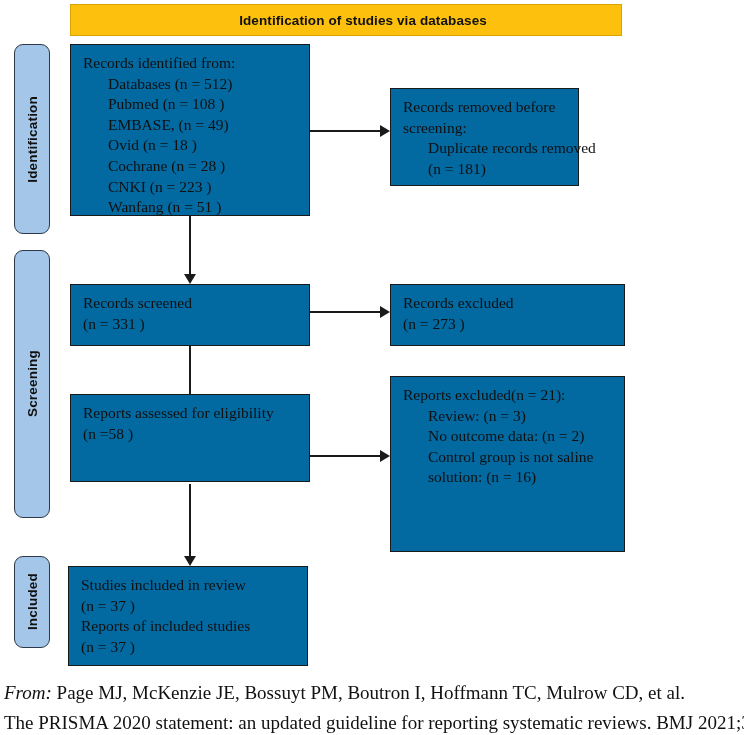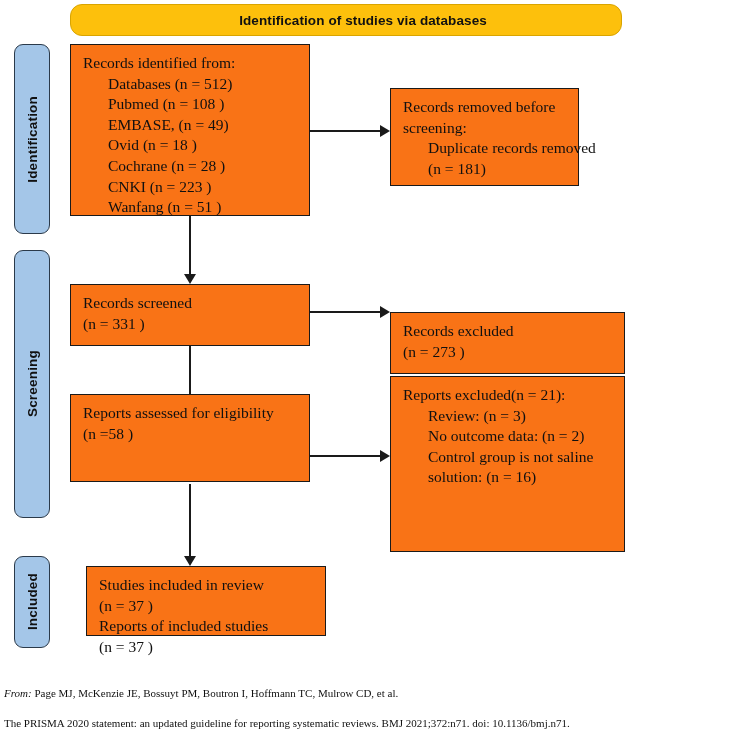--- a/index.html
+++ b/index.html
@@ -22,21 +22,21 @@
     width: 744px;
     height: 735px;
   }
 
   
   .stage-banner {
     position: absolute;
     box-sizing: border-box;
     background: #FDC00C;
     border: 1px solid #D9A400;
-    border-radius: 12px;
+    border-radius: 0;
     font-family: "Liberation Sans", "DejaVu Sans", sans-serif;
     font-weight: bold;
     font-size: 13.5px;
     color: #111111;
     display: flex;
     align-items: center;
     justify-content: center;
     letter-spacing: 0.1px;
     padding-left: 34px;
   }
@@ -60,21 +60,21 @@
     writing-mode: vertical-rl;
     transform: rotate(180deg);
     white-space: nowrap;
     letter-spacing: 0.2px;
   }
 
   
   .flow-box {
     position: absolute;
     box-sizing: border-box;
-    background: #f97316;
+    background: #0369a1;
     border: 1.8px solid #1a1a1a;
     padding: 8px 0 0 12px;
   }
   .flow-box .line {
     font-size: 15.5px;
     line-height: 20.6px;
     white-space: pre;
   }
   .flow-box .line.indent-1 { padding-left: 25px; }
 
@@ -98,21 +98,21 @@
   }
   .arrowhead.right {
     border-top: 6.5px solid transparent;
     border-bottom: 6.5px solid transparent;
     border-left: 10px solid #1a1a1a;
   }
 
   
   .footer-line {
     position: absolute;
-    font-size: 11px;
+    font-size: 19px;
     line-height: 18px;
     color: #111111;
     white-space: nowrap;
   }
   .footer-line .from-label {
     font-style: italic;
   }
 </style>
 </head>
 <body>
@@ -155,21 +155,21 @@
   <div class="arrowhead right" style="left:380px; top:124.5px;"></div>
 
   <div class="conn conn-v" style="left:189px; top:216px; height:60px;"></div>
   <div class="arrowhead down" style="left:183.5px; top:274px;"></div>
 
   <div class="flow-box" style="left:70px; top:284px; width:240px; height:62px;">
     <div class="line">Records screened</div>
     <div class="line">(n = 331 )</div>
   </div>
 
-  <div class="flow-box" style="left:390px; top:284px; width:235px; height:62px;margin-top:28px;">
+  <div class="flow-box" style="left:390px; top:284px; width:235px; height:62px;">
     <div class="line">Records excluded</div>
     <div class="line">(n = 273 )</div>
   </div>
 
   <div class="conn conn-h" style="left:310px; top:311px; width:70px;"></div>
   <div class="arrowhead right" style="left:380px; top:305.5px;"></div>
 
   <div class="conn conn-v" style="left:189px; top:346px; height:62px;"></div>
   <div class="arrowhead down" style="left:183.5px; top:406px;"></div>
 
@@ -185,21 +185,21 @@
     <div class="line indent-1">Control group is not saline</div>
     <div class="line indent-1">solution: (n = 16)</div>
   </div>
 
   <div class="conn conn-h" style="left:310px; top:455px; width:70px;"></div>
   <div class="arrowhead right" style="left:380px; top:449.5px;"></div>
 
   <div class="conn conn-v" style="left:189px; top:484px; height:74px;"></div>
   <div class="arrowhead down" style="left:183.5px; top:556px;"></div>
 
-  <div class="flow-box" style="left:86px; top:566px; width:240px; height:70px;">
+  <div class="flow-box" style="left:68px; top:566px; width:240px; height:100px;">
     <div class="line">Studies included in review</div>
     <div class="line">(n = 37 )</div>
     <div class="line">Reports of included studies</div>
     <div class="line">(n = 37 )</div>
   </div>
 
   <div class="footer-line" style="left:4px; top:684px;">
     <span class="from-label">From:</span>
     <span>Page MJ, McKenzie JE, Bossuyt PM, Boutron I, Hoffmann TC, Mulrow CD, et al.</span>
   </div>

